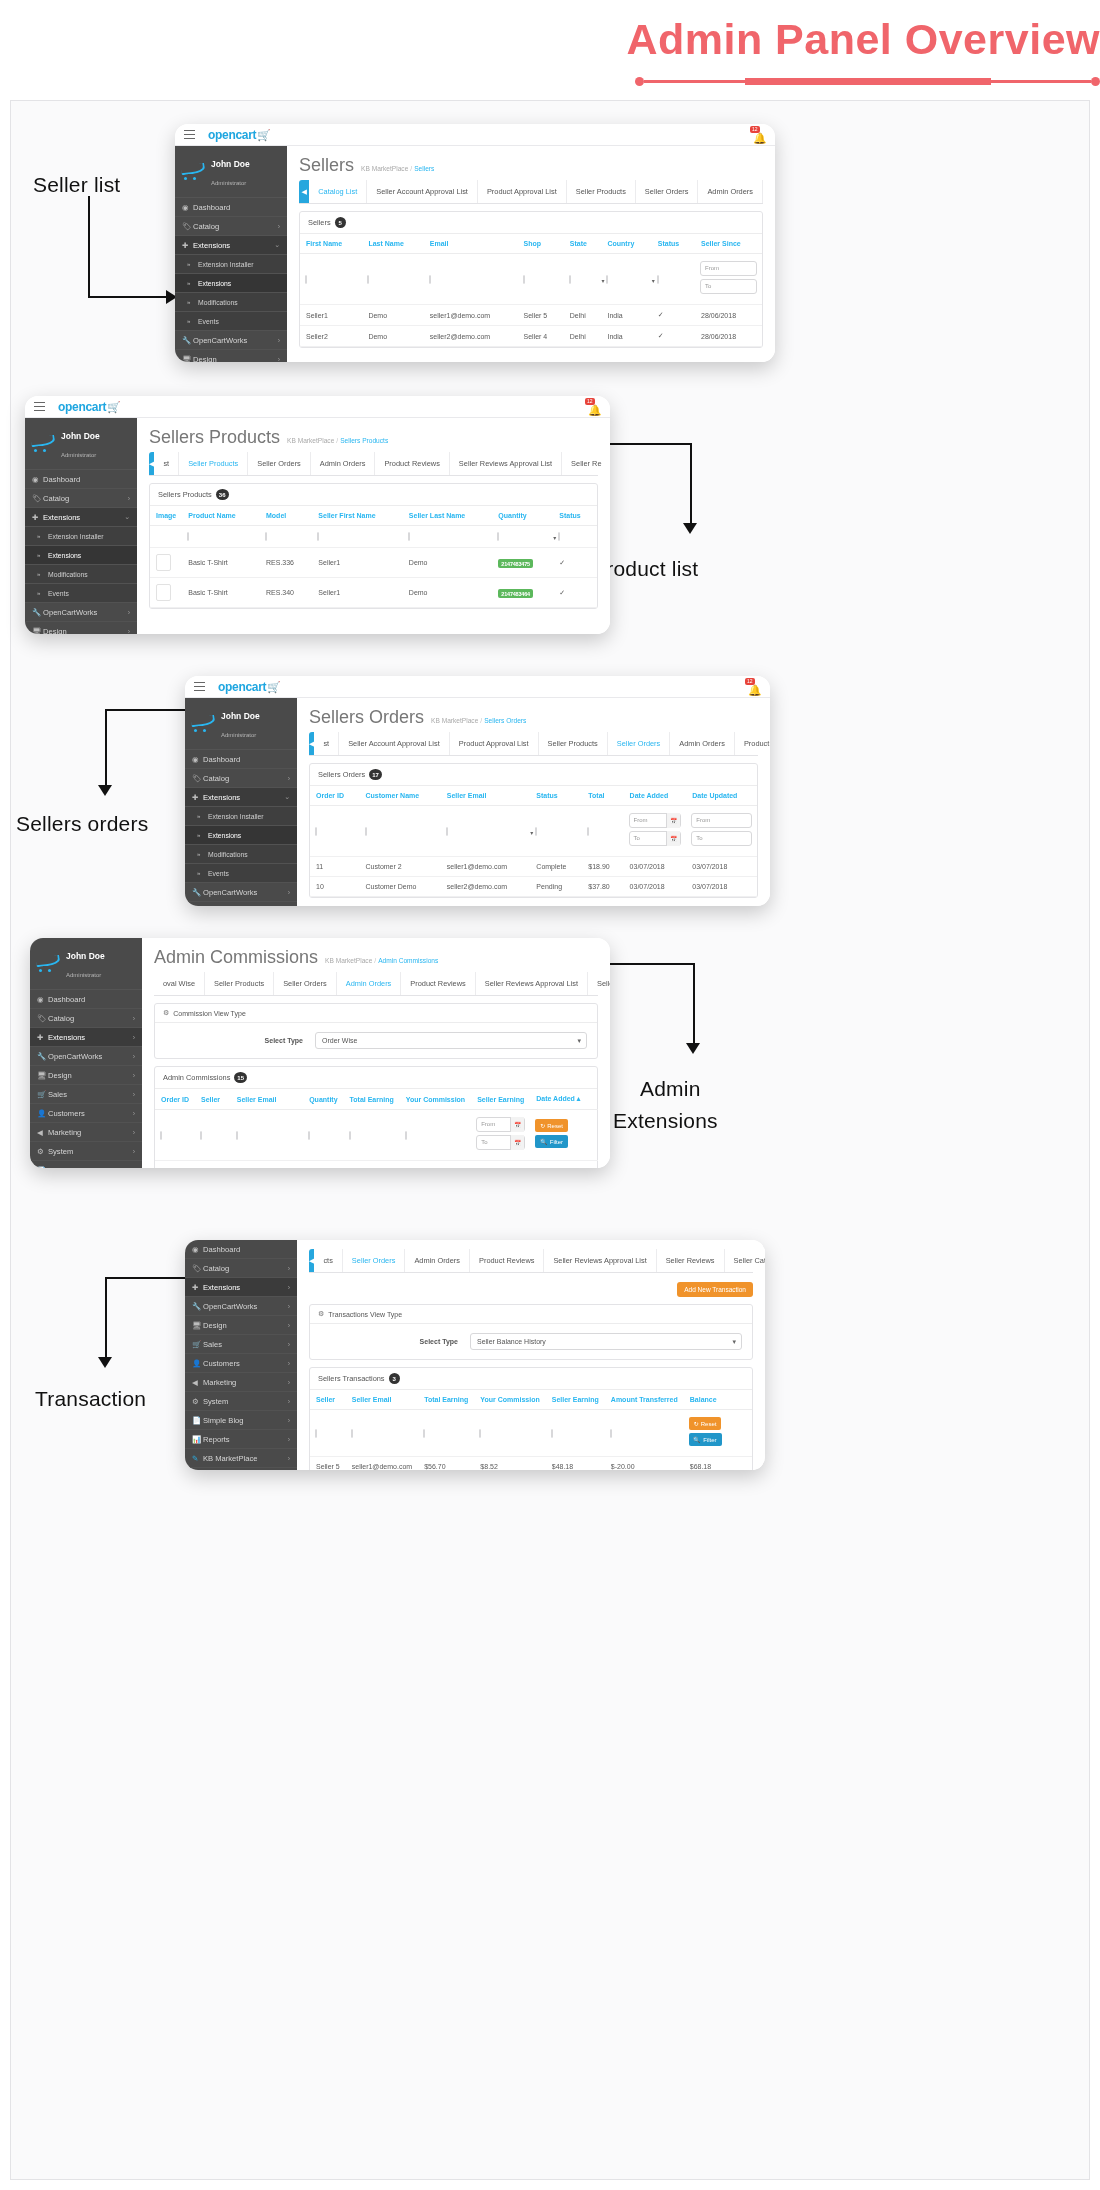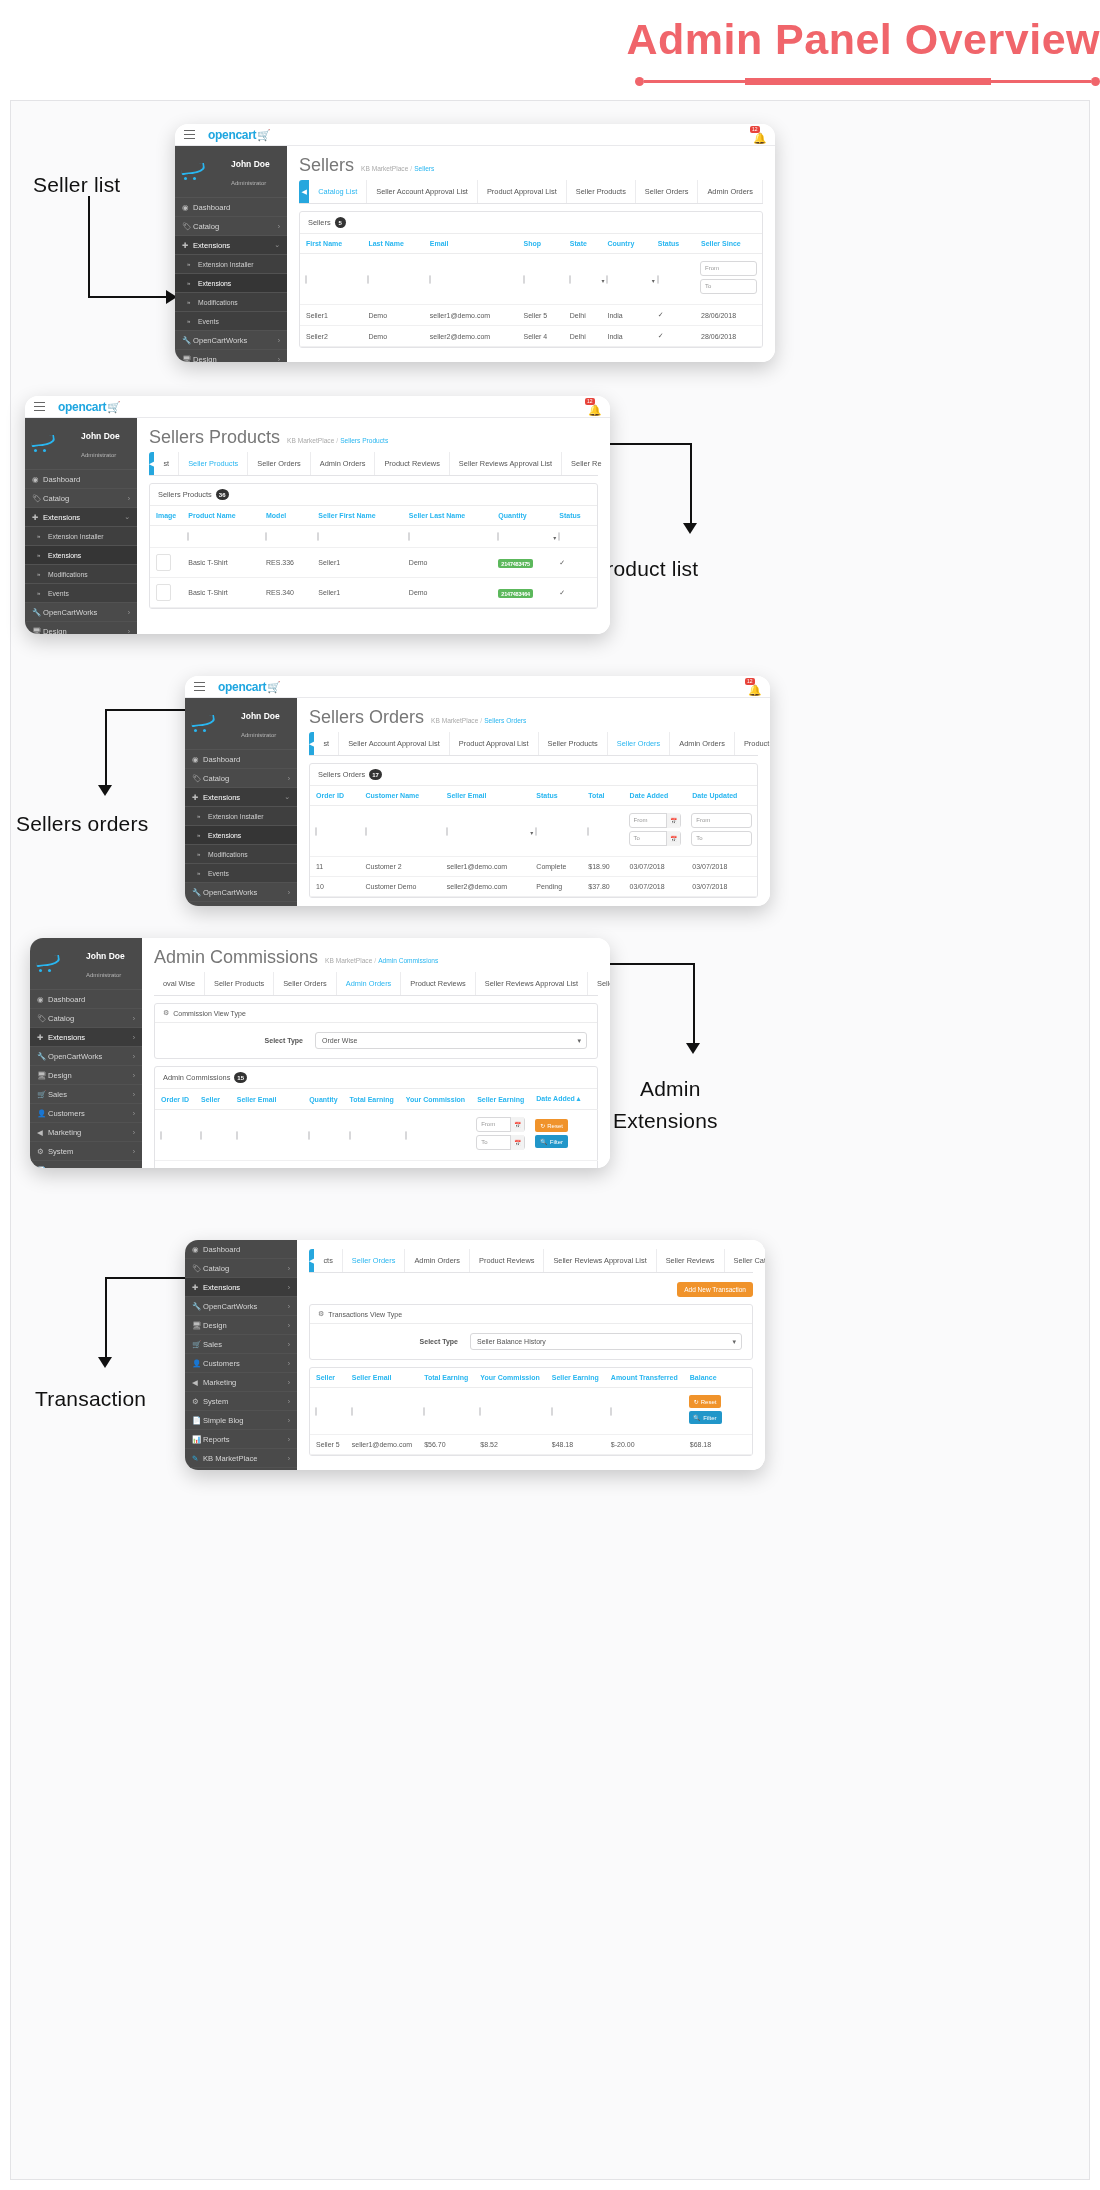--- a/index.html
+++ b/index.html
@@ -28,21 +28,21 @@
   .burger i { position:absolute; left:0; right:0; height:1.5px; background:#666; }
   .burger i:nth-child(1){top:0;} .burger i:nth-child(2){top:4px;} .burger i:nth-child(3){top:8px;}
   .brand { font-size:12px; font-weight:bold; color:#1fa6e0; letter-spacing:-.3px; }
   .brand .cart { color:#29b6f0; font-size:11px; margin-left:1px; letter-spacing:-1px; }
   .bell { position:absolute; right:8px; top:4px; width:14px; height:14px; }
   .bell .b { font-size:11px; color:#777; }
   .bell .badge { position:absolute; left:-3px; top:-2px; background:#e8443c; color:#fff; font-size:5px; border-radius:2px; padding:0 2px; line-height:7px; }
 
   .shell-body { display:flex; height:calc(100% - 22px); }
   .sidebar { background:#4a4a4a; width:112px; flex:0 0 112px; overflow:hidden; }
-  .side-user { display:flex; align-items:center; padding:7px 6px 8px 6px; border-bottom:1px solid #545454;gap:20px; }
+  .side-user { display:flex; align-items:center; padding:7px 6px 8px 6px; border-bottom:1px solid #545454; }
   .side-logo { width:25px; height:18px; position:relative; flex:0 0 25px; }
   .side-logo .swoosh { position:absolute; left:0; top:2px; width:24px; height:10px; border-bottom:2.2px solid #29b6f0; border-right:2.2px solid #29b6f0; border-radius:0 0 60% 10%; transform:rotate(-6deg); }
   .side-logo .w1, .side-logo .w2 { position:absolute; width:3.4px; height:3.4px; border-radius:50%; background:#29b6f0; bottom:0; }
   .side-logo .w1 { left:3px; } .side-logo .w2 { left:12px; }
   .side-user-name { font-size:8.5px; font-weight:bold; color:#fff; line-height:1.15; }
   .side-user-role { font-size:6px; color:#b5b5b5; }
   .side-item { display:flex; align-items:center; padding:0 7px; height:19px; font-size:7.6px; color:#d6d6d6; border-bottom:1px solid #525252; position:relative; }
   .side-item .ic { width:11px; font-size:7.5px; color:#bdbdbd; flex:0 0 11px; }
   .side-item .chev { position:absolute; right:7px; font-size:7px; color:#9b9b9b; }
   .side-item.active { background:#3b3b3b; color:#fff; }
@@ -784,20 +784,24 @@
         <div class="sec-head">
             <span class="gear">⚙</span>
             <span>Transactions View Type</span>
           </div>
         <div class="form-row">
           <span class="form-label">Select Type</span>
           <span class="form-sel">Seller Balance History</span>
         </div>
       </div>
       <div class="panel-box">
+        <div class="panel-head">
+            <span>Sellers Transactions</span>
+            <span class="count-badge">3</span>
+          </div>
         <table class="dt">
           <tbody>
               <tr>
             <th>Seller</th>
             <th>Seller Email</th>
             <th>Total Earning</th>
             <th>Your Commission</th>
             <th>Seller Earning</th>
             <th>Amount Transferred</th>
             <th>Balance</th>

